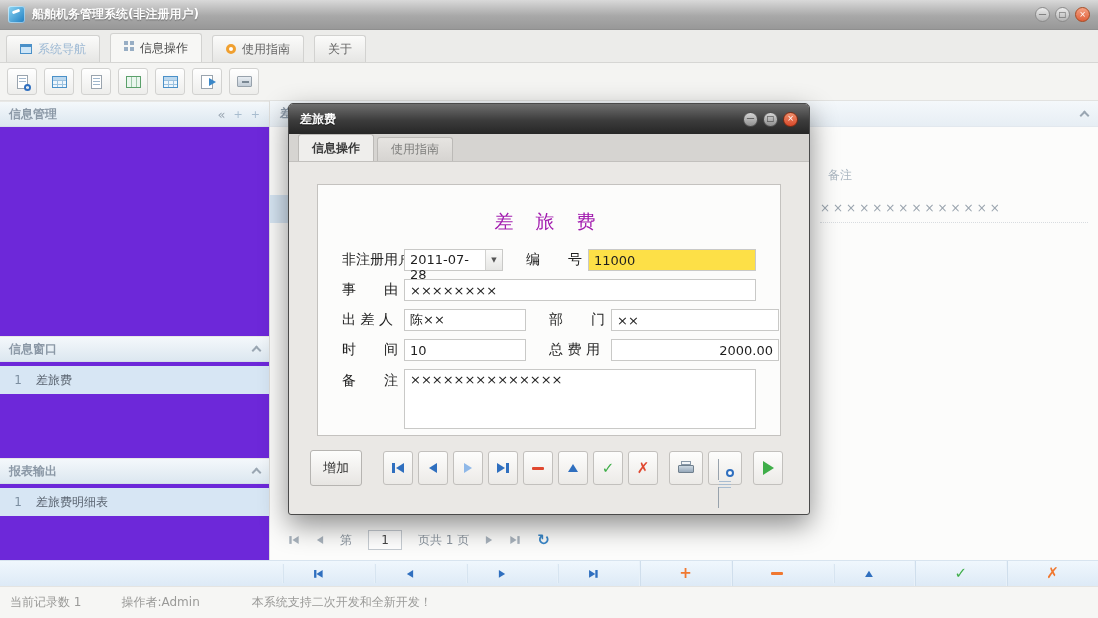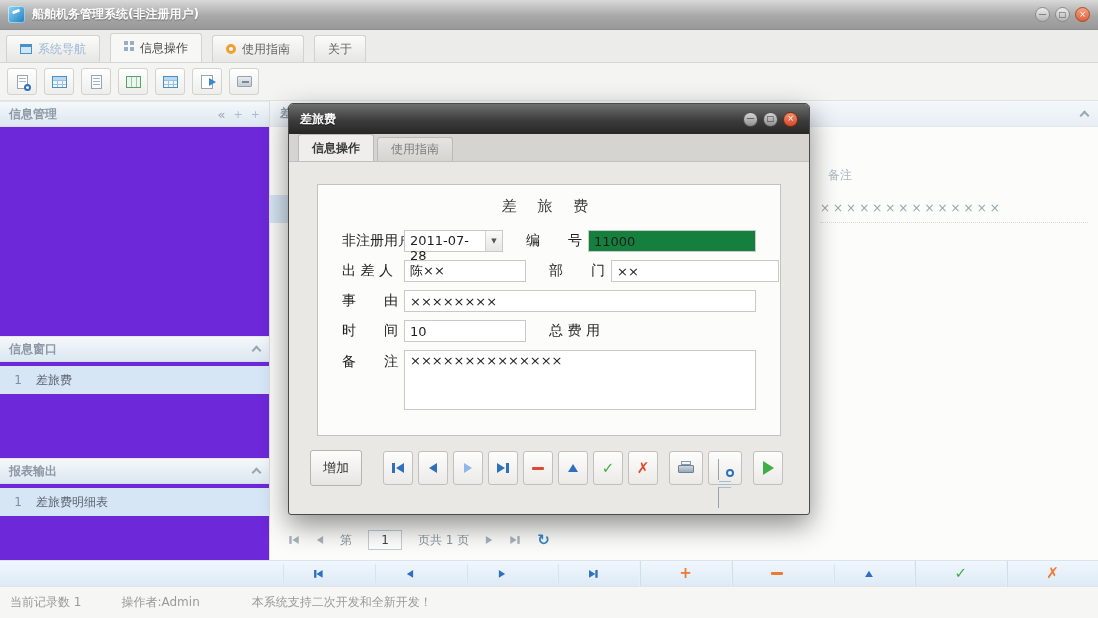--- a/index.html
+++ b/index.html
@@ -92,27 +92,27 @@
   .dialog { position:absolute; left:288px; top:103px; width:522px; height:412px; background:#eae8e5; border:1px solid #4a4a4a; border-radius:5px 5px 3px 3px; box-shadow:0 10px 28px rgba(0,0,0,.45); z-index:10; }
   .dialog-titlebar { height:30px; background:linear-gradient(#6e6e6e,#3c3c3c 55%,#262626); border-radius:4px 4px 0 0; display:flex; align-items:center; padding:0 11px; }
   .dialog-title { color:#fff; font-size:12px; font-weight:bold; text-shadow:0 1px 1px rgba(0,0,0,.6); }
   .dlg-controls { margin-left:auto; display:flex; gap:5px; }
   .dlg-btn { width:15px; height:15px; border-radius:50%; background:linear-gradient(#d6d6d6,#8e8e8e); border:1px solid #4e4e4e; color:#333; font-size:8px; line-height:1; display:flex; align-items:center; justify-content:center; cursor:default; }
   .dlg-btn.close { background:linear-gradient(#f0906c,#d8482a); border-color:#7e2a12; color:#fff; }
   .dialog-tabs { height:28px; background:#d6d4d1; display:flex; align-items:flex-end; padding-left:9px; gap:3px; border-bottom:1px solid #c2c0bd; }
   .dlg-tab { height:24px; padding:0 13px; font-size:12px; color:#7e7e7c; background:linear-gradient(#e6e4e1,#d6d4d1); border:1px solid #bcbab7; border-bottom:none; border-radius:3px 3px 0 0; display:flex; align-items:center; cursor:default; }
   .dlg-tab.active { background:#efeeec; color:#3a3a3a; font-weight:bold; height:27px; }
   .form-panel { margin:22px 28px 0; height:252px; background:#fcfcfb; border:1px solid #c4c2bf; padding-top:12px; }
-  .form-title { text-align:center; font-size:15px; color:#404040; letter-spacing:8px; margin-bottom:10px; }
+  .form-title { text-align:center; font-size:19px; color:#a21caf; letter-spacing:8px; margin-bottom:10px;margin-top:12px; }
   .form-row { display:flex; align-items:center; height:30px; padding:0 24px; }
   .f-label { width:62px; flex:none; font-size:14px; color:#1e1e1e; white-space:nowrap; }
   .f-label.second { width:62px; margin-left:23px; }
   .f-input { height:22px; border:1px solid #c9c9c7; background:#fff; font-size:13px; padding:0 5px; color:#1e1e1e; font-family:inherit; }
   .w-small { width:122px; } .w-mid { width:168px; } .w-wide { width:366px; }
-  .hl { background:#15803d; }
+  .hl { background:#fde047; }
   .num-right { text-align:right; }
   .combo { display:flex; width:122px; height:22px; border:1px solid #c9c9c7; background:#fff; cursor:default; }
   .combo-text { flex:1; font-size:13px; padding:2px 0 0 5px; color:#1e1e1e; }
   .combo-btn { width:17px; border-left:1px solid #d2d2d0; background:linear-gradient(#fbfbfa,#e6e6e4); display:flex; align-items:center; justify-content:center; font-size:7px; color:#555; }
   .f-textarea { width:366px; height:60px; border:1px solid #c9c9c7; background:#fff; font-size:13px; padding:2px 5px; resize:none; font-family:inherit; color:#1e1e1e; }
   .dlg-btn-row { display:flex; align-items:center; margin:14px 21px 0; gap:5px; }
   .btn-add { width:52px; height:36px; border:1px solid #b6b4b1; border-radius:3px; background:linear-gradient(#fdfdfc,#e7e5e2); font-size:13px; color:#333; margin-right:16px; font-family:inherit; cursor:default; }
   .nav-btn { width:30px; height:34px; border:1px solid #c2c0bd; border-radius:3px; background:linear-gradient(#fdfdfc,#eceae7); display:flex; align-items:center; justify-content:center; gap:1px; cursor:default; }
   .nav-btn.wide { width:34px; }
   .gap-l { margin-left:6px; }
@@ -320,35 +320,36 @@
         <span class="f-label">非注册用户</span>
         <div class="combo">
           <span class="combo-text">2011-07-28</span>
           <span class="combo-btn">▼</span>
         </div>
         <span class="f-label second">编　　号</span>
         <input class="f-input w-mid hl" value="11000" style="">
       </div>
 
       <div class="form-row">
+        <span class="f-label">事　　由</span>
+        <input class="f-input w-wide" value="××××××××" style="">
+      </div>
+
+      <div class="form-row">
         <span class="f-label">出 差 人</span>
         <input class="f-input w-small" value="陈××" style="">
         <span class="f-label second">部　　门</span>
         <input class="f-input w-mid" value="××" style="">
       </div>
 
       <div class="form-row">
-        <span class="f-label">事　　由</span>
-        <input class="f-input w-wide" value="××××××××" style="">
-      </div>
-
-      <div class="form-row">
         <span class="f-label">时　　间</span>
         <input class="f-input w-small" value="10" style="">
         <span class="f-label second">总 费 用</span>
+        <input class="f-input w-mid num-right" value="2000.00" style="">
       </div>
 
       <div class="form-row" style="align-items:flex-start; height:auto; margin-top:4px;">
         <span class="f-label" style="margin-top:3px;">备　　注</span>
         <textarea class="f-textarea" style="">××××××××××××××</textarea>
       </div>
     </div>
 
     <div class="dlg-btn-row">
       <button class="btn-add">增加</button>

